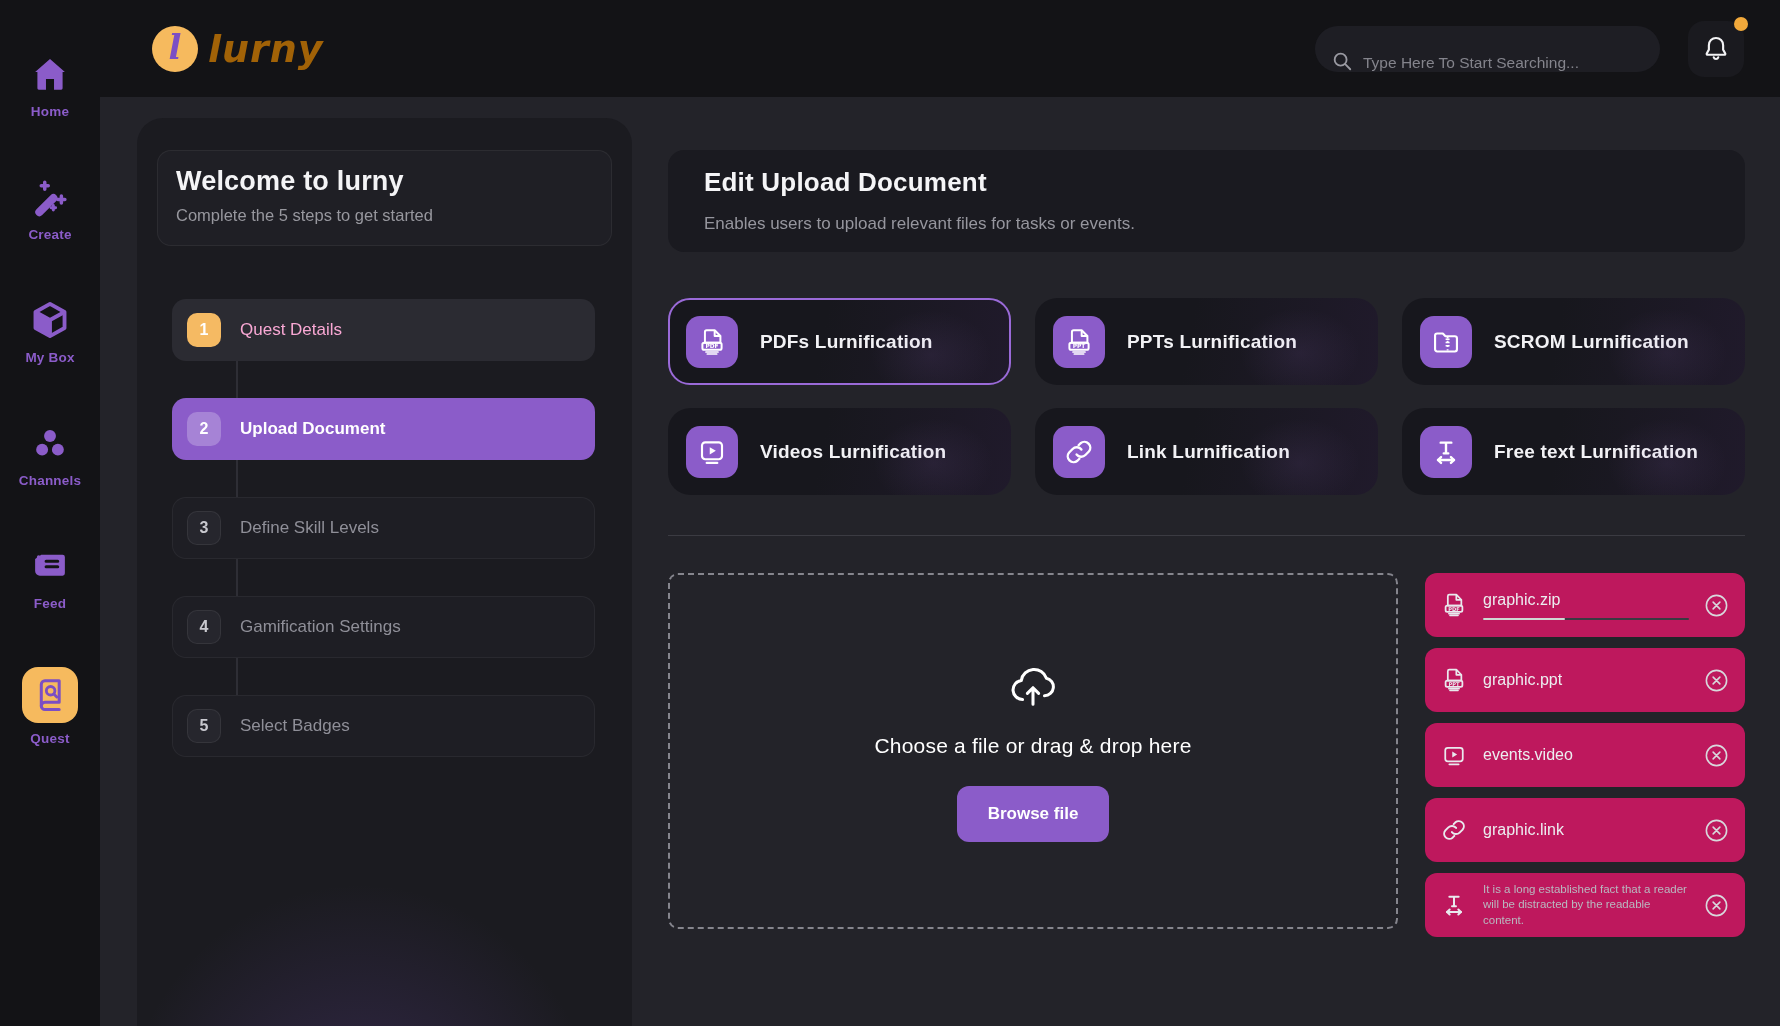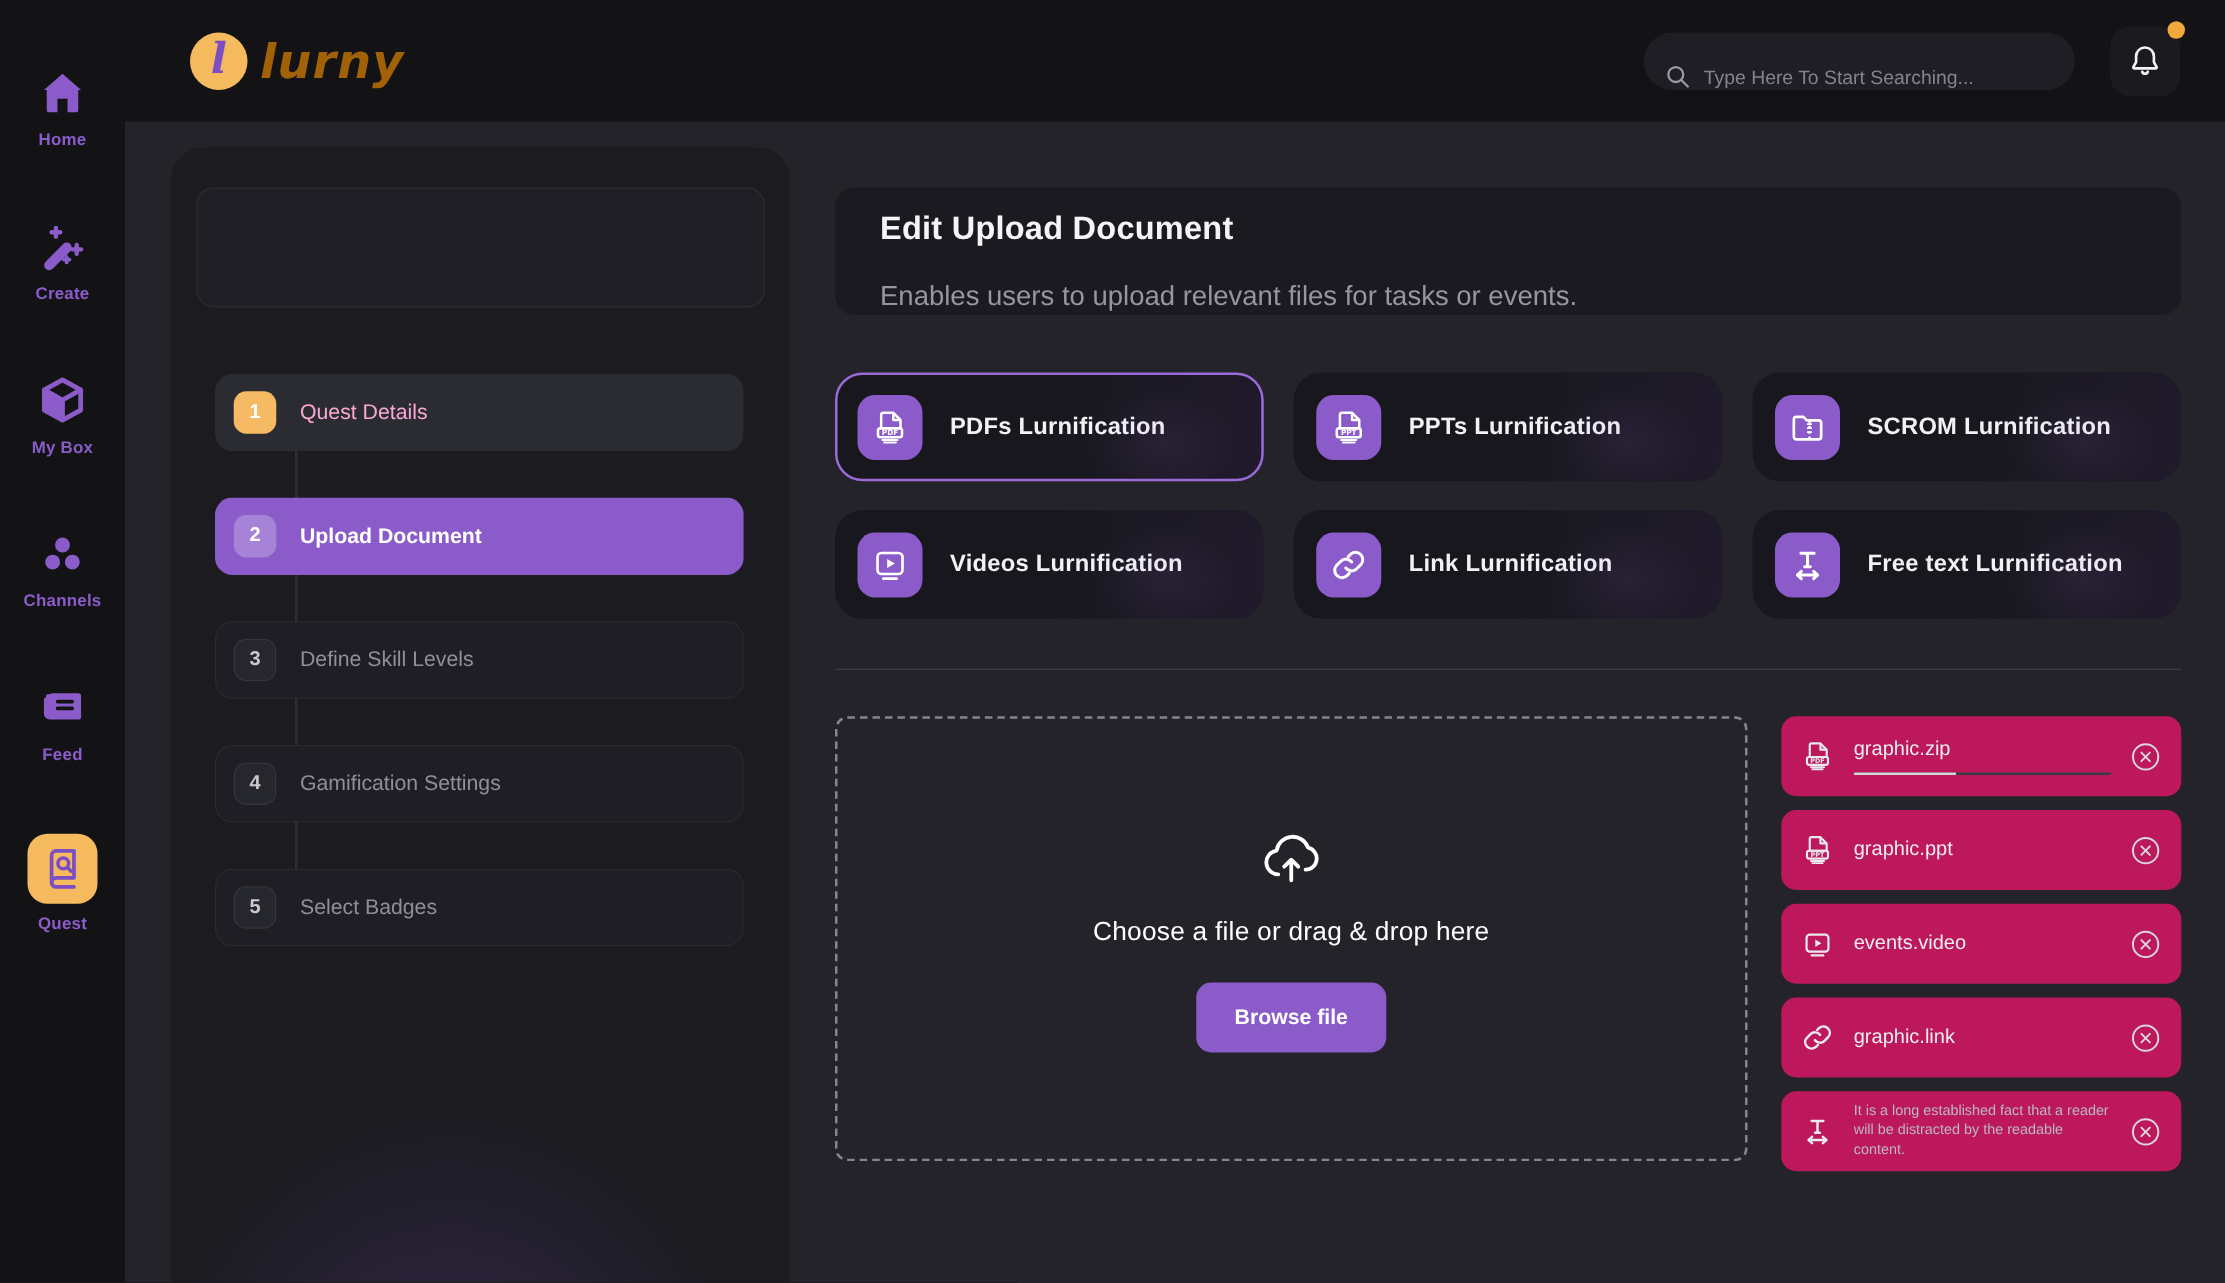--- a/index.html
+++ b/index.html
@@ -60,21 +60,21 @@
   .step.done .step-badge { background:#F5BA63; border:none; color:#fff; }
   .step.done .step-label { color:#f9a8d4; }
   .step.active { background:#8B5CC9; border-color:transparent; }
   .step.active .step-badge { background:rgba(255,255,255,0.24); border:none; color:#fff; }
   .step.active .step-label { color:#fff; font-weight:bold; }
 
   
   .right-col { position:absolute; left:568px; top:53px; width:1077px; }
   .section-head { height:102px; border-radius:16px; background:#1a1a20; padding:17px 36px; }
   .section-title { font-size:26px; font-weight:bold; color:#f5f5f7; letter-spacing:.2px; }
-  .section-sub { margin-top:26px; font-size:22px; color:#96969e; }
+  .section-sub { margin-top:16px; font-size:17px; color:#96969e; }
 
   .options-grid { margin-top:46px; display:grid; grid-template-columns:repeat(3,343px); grid-auto-rows:87px; gap:23px 24px; }
   .option-card { position:relative; border-radius:22px; display:flex; align-items:center; padding:0 18px; cursor:pointer; overflow:hidden;
     background:linear-gradient(100deg, #17171d 45%, #201a2b 100%); }
   .option-card::after { content:""; position:absolute; right:18px; top:10px; width:120px; height:90px; border-radius:50%;
     background:radial-gradient(closest-side, rgba(150,110,200,0.10), transparent); }
   .option-card.selected { border:2px solid #9A6AD8; padding:0 16px; }
   .opt-icon { width:52px; height:52px; border-radius:14px; background:#8B5CC9; flex:none; display:flex; align-items:center; justify-content:center; }
   .opt-icon svg { width:32px; height:32px; }
   .opt-label { margin-left:22px; font-size:19px; font-weight:bold; color:#f2f2f5; letter-spacing:.2px; }
@@ -189,20 +189,22 @@
     </span>
     <span class="nav-label">Quest</span>
   </div>
 </aside>
 
 <main class="content">
 
   <section class="wizard-panel dots">
     <div class="wizard-glow"></div>
     <div class="wizard-head dots">
+      <div class="wizard-title">Welcome to lurny</div>
+      <div class="wizard-sub">Complete the 5 steps to get started</div>
     </div>
     <div class="steps">
       <div class="steps-line"></div>
       <div class="step done">
         <span class="step-badge">1</span>
         <span class="step-label">Quest Details</span>
       </div>
       <div class="step active dots">
         <span class="step-badge dots">2</span>
         <span class="step-label">Upload Document</span>

